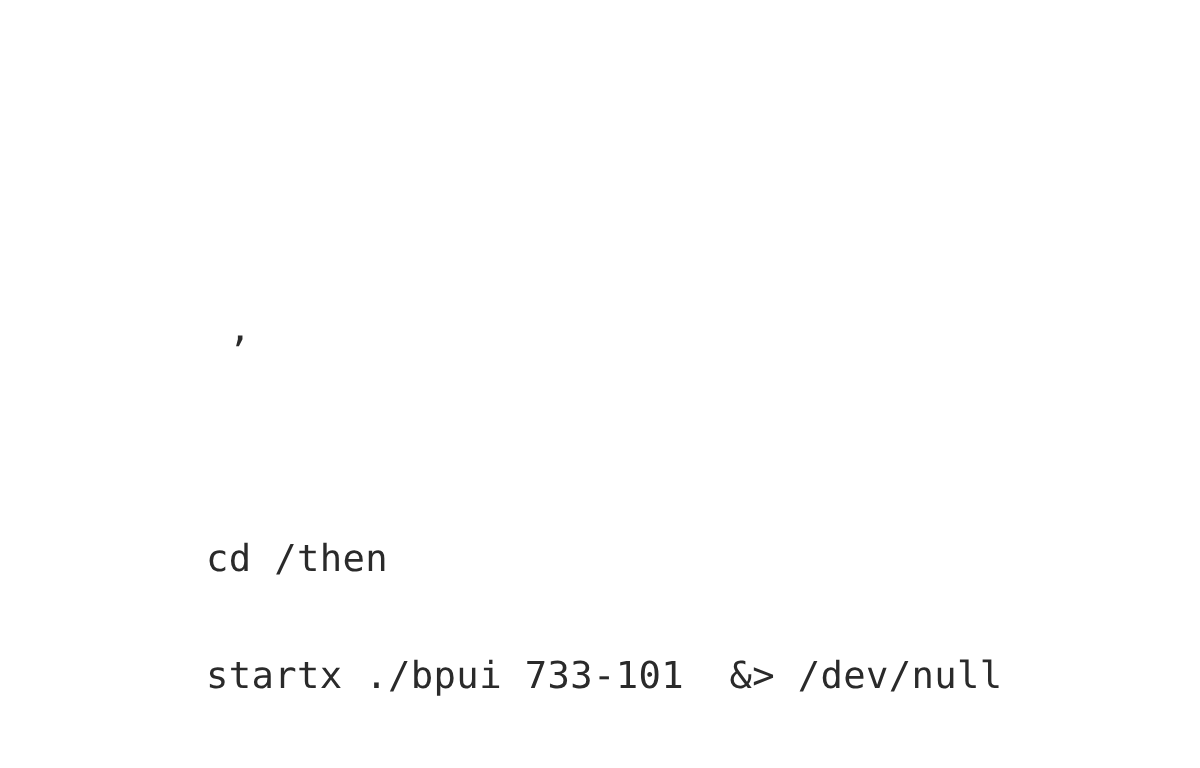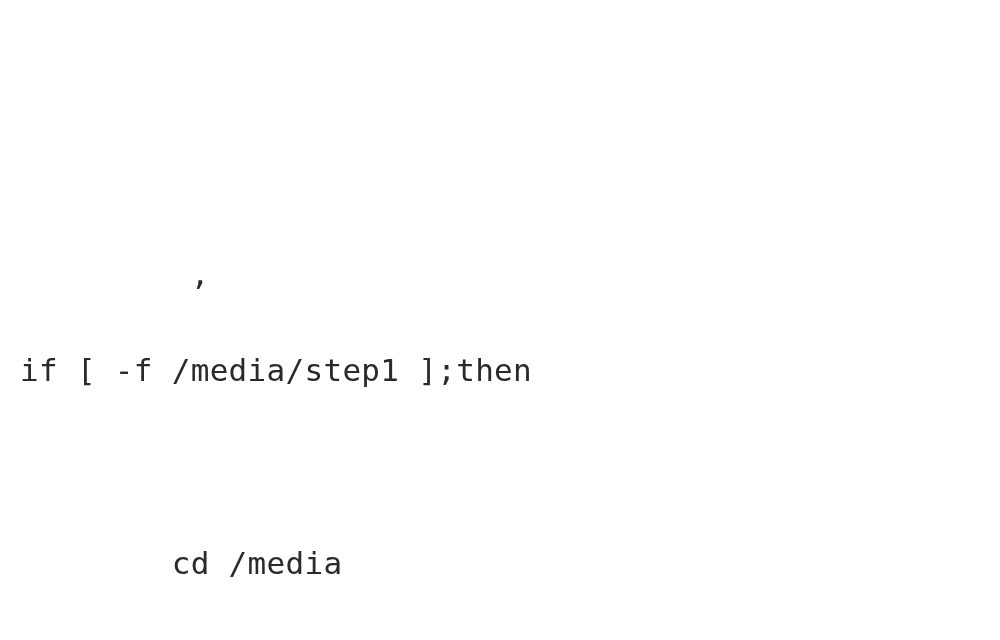--- a/index.html
+++ b/index.html
@@ -25,23 +25,22 @@
       min-height: 1.55em;
     }
   </style>
 </head>
 <body>
 
 
 
 <div class="code-container">
 <span class="line">         ,</span>
-<span class="line">if [ -f /media/step1 ];then</span>
 <span class="line"></span>
-<span class="line">        cd /media</span>
+<span class="line">        cd /then</span>
 <span class="line">        startx ./bpui 733-101  &amp;&gt; /dev/null</span>
 
 
 
 
 
 
 
 
 </div>

